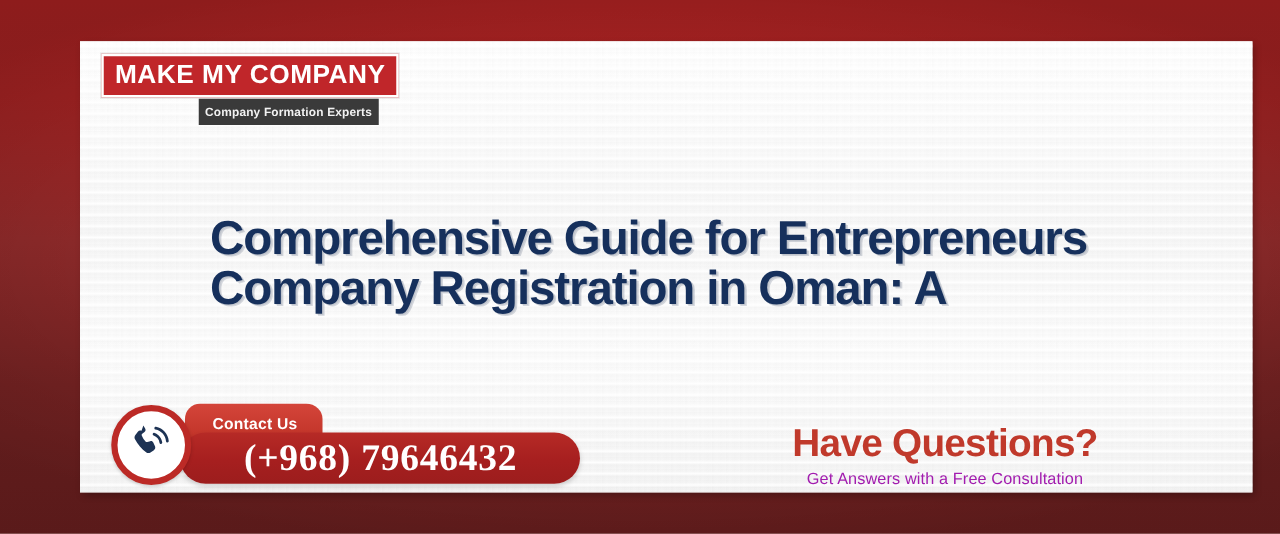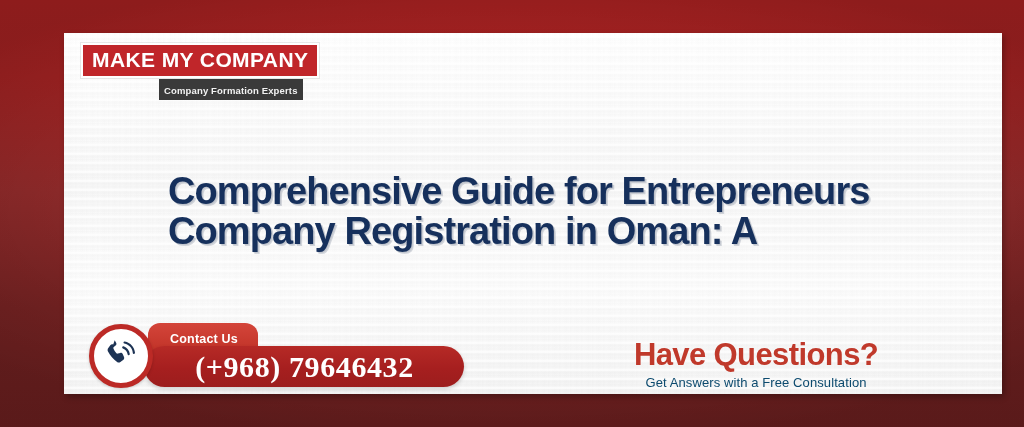--- a/index.html
+++ b/index.html
@@ -209,21 +209,21 @@
   .questions-title {
     color: #c0392b;
     font-family: "Liberation Sans", sans-serif;
     font-weight: bold;
     font-size: 31px;
     letter-spacing: -0.6px;
     line-height: 34px;
     white-space: nowrap;
   }
   .questions-sub {
-    color: #0c4a6e;
+    color: #a21caf;
     font-family: "Liberation Sans", sans-serif;
     font-size: 13px;
     letter-spacing: 0.1px;
     line-height: 16px;
     margin-top: 3px;
     white-space: nowrap;
   }
 </style>
 </head>
 <body>

